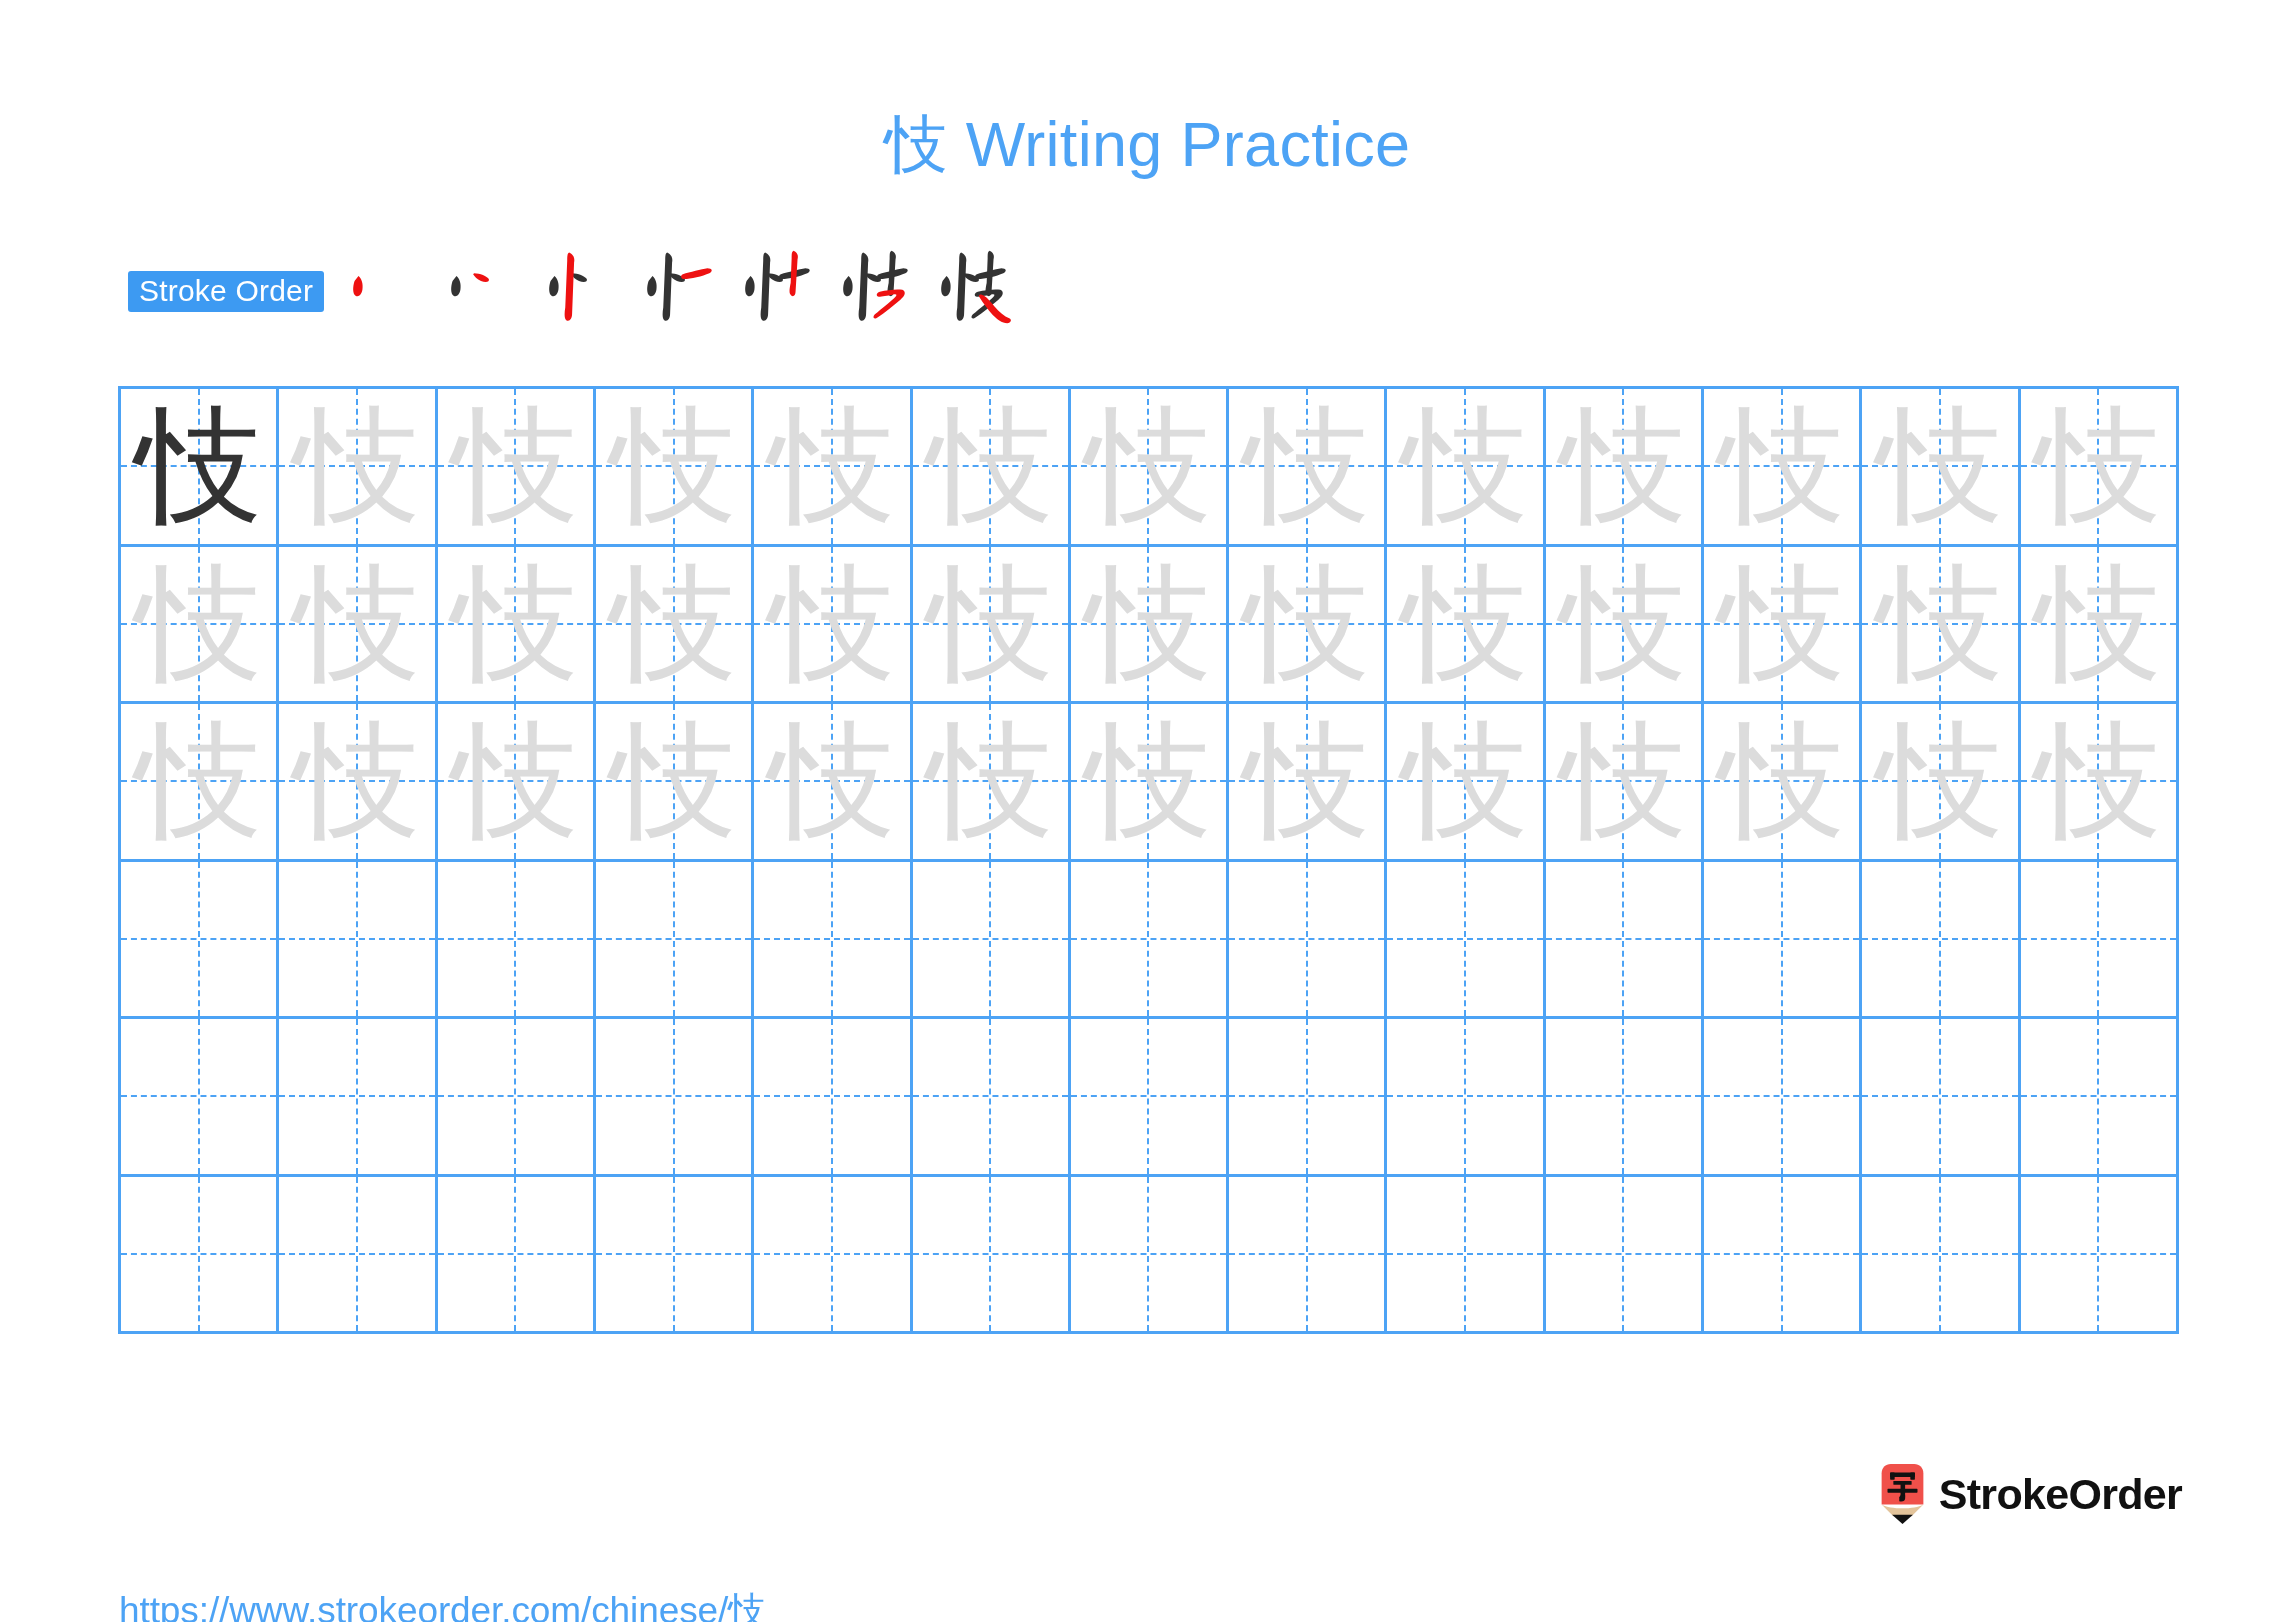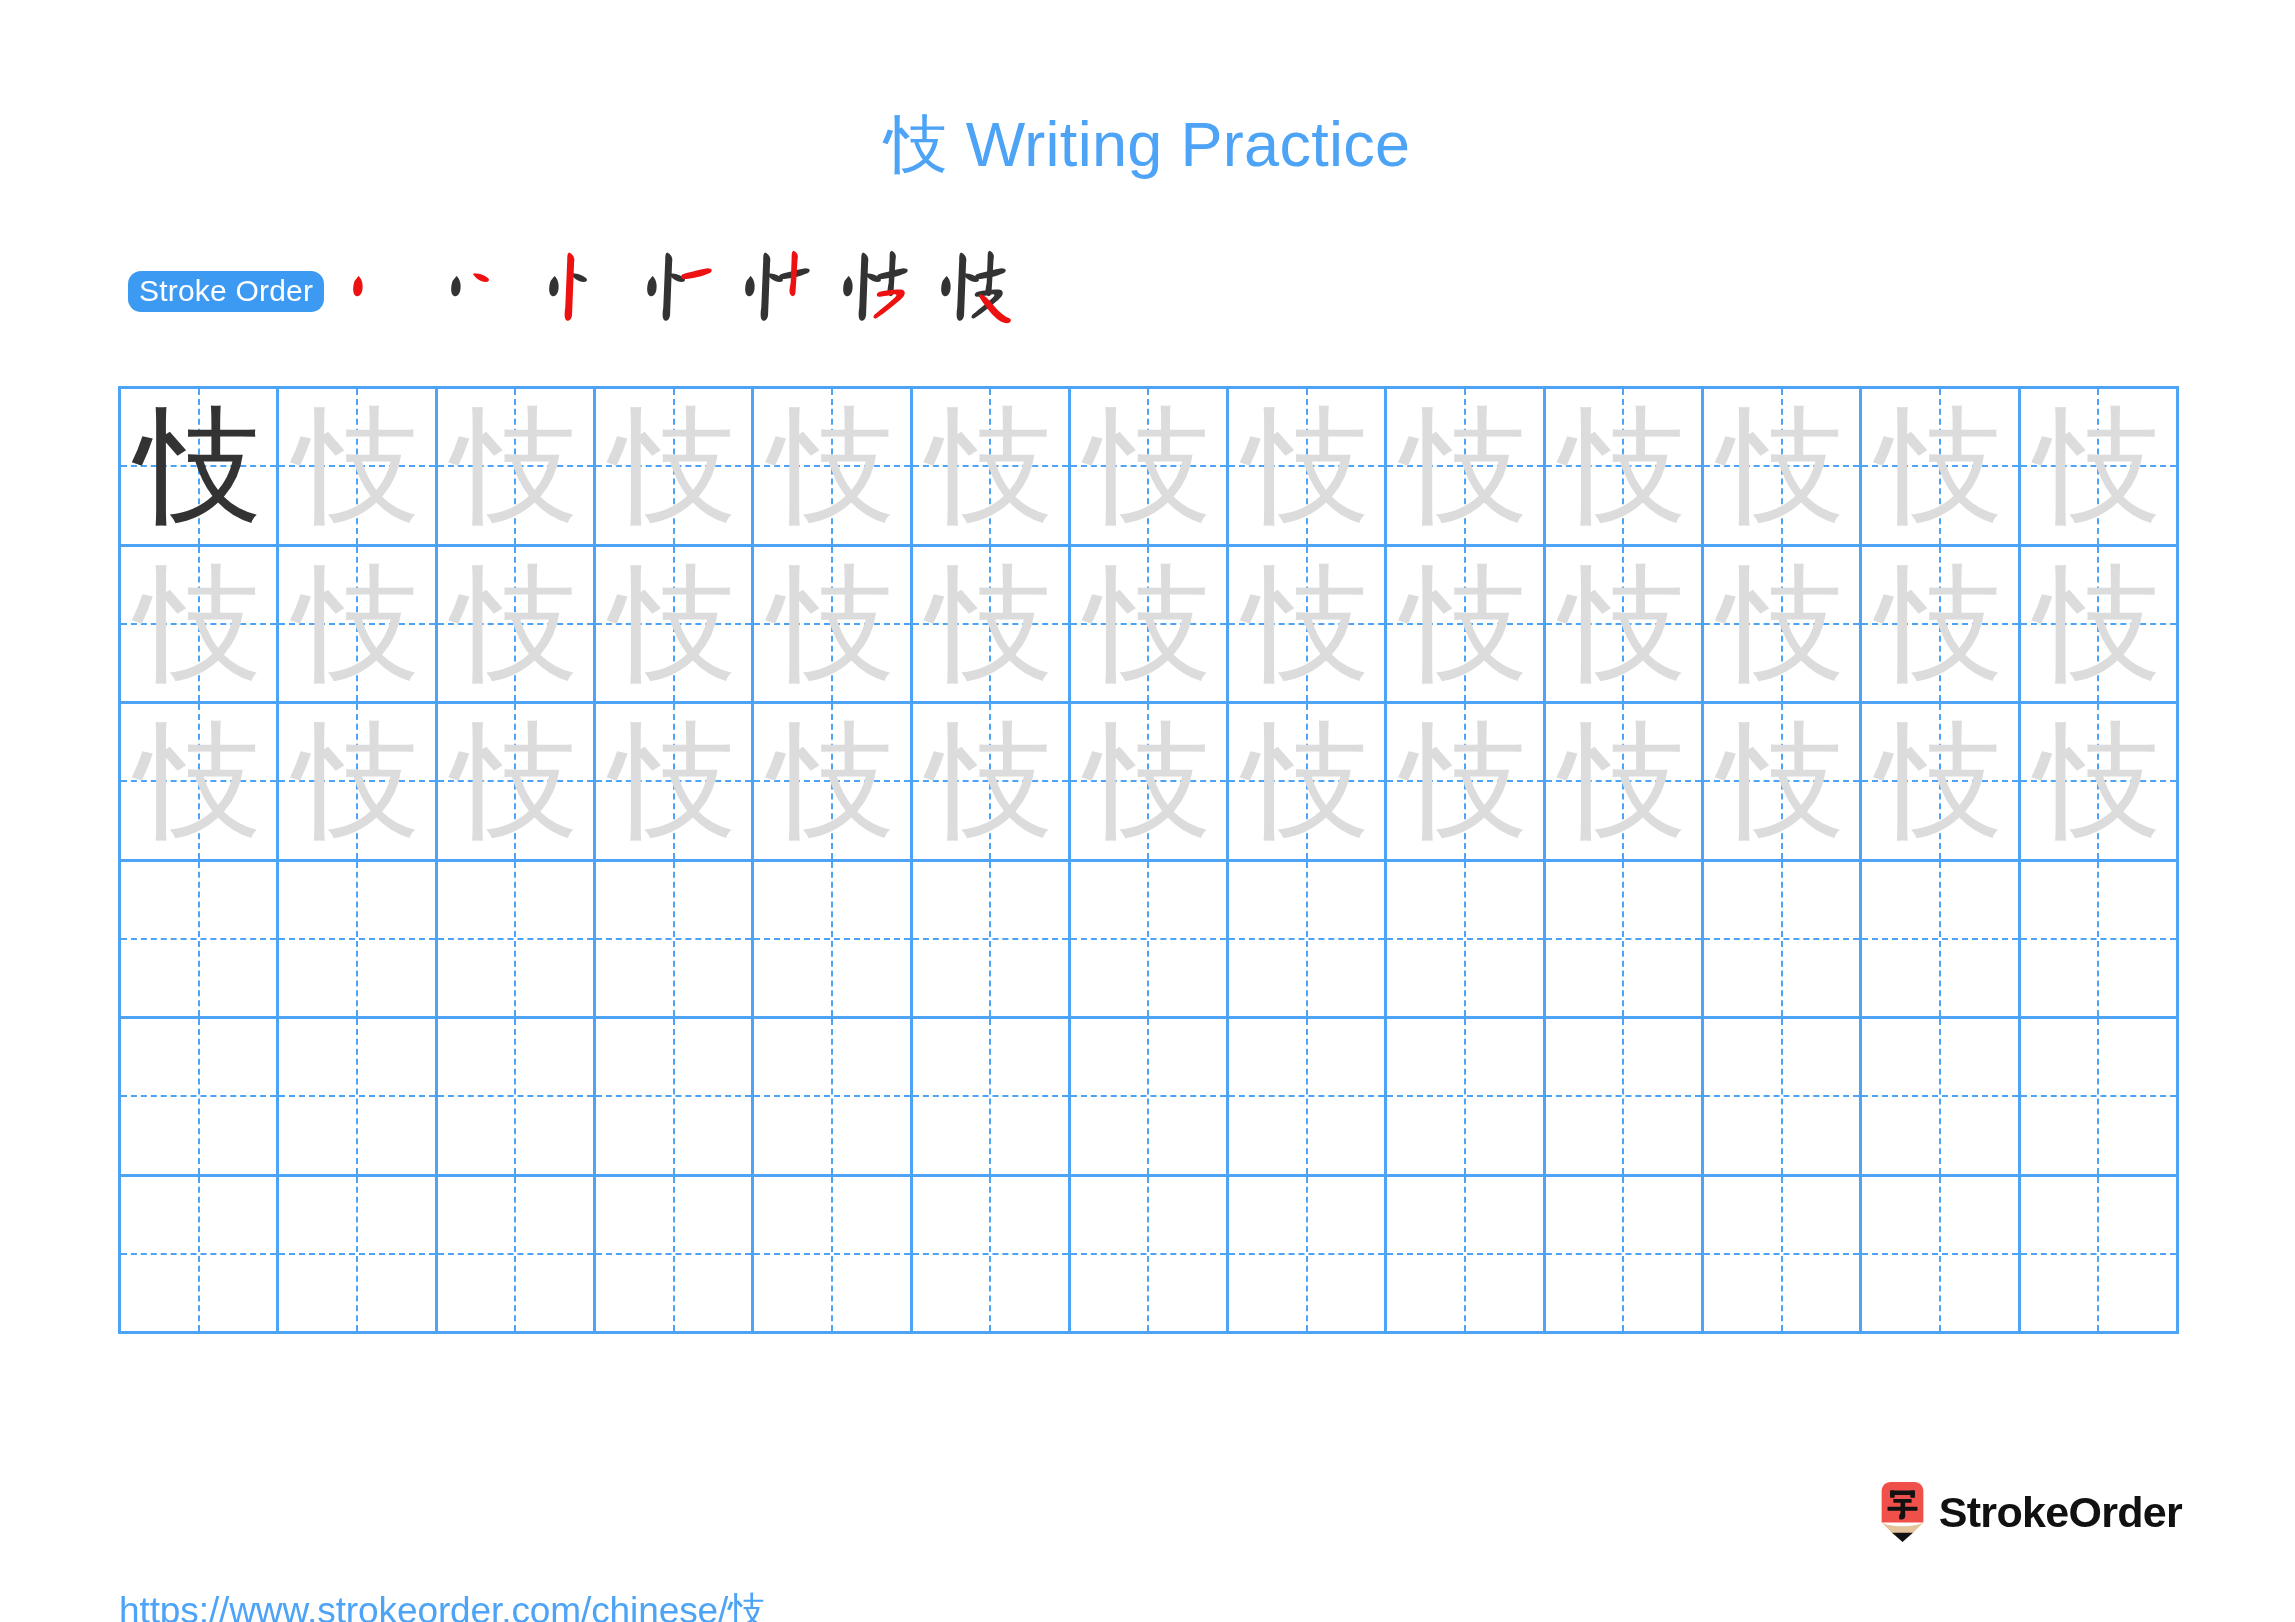--- a/index.html
+++ b/index.html
@@ -38,21 +38,21 @@
     height: 63px;
     display: flex;
     align-items: center;
   }
   .stroke-badge {
     background: #3d9af2;
     color: #ffffff;
     font-size: 30px;
     font-weight: 400;
     padding: 4.6px 11px 6.5px 11px;
-    border-radius: 13px;
+    border-radius: 3px;
     line-height: 1;
     white-space: nowrap;
     letter-spacing: 0.2px;
   }
   .stroke-steps {
     display: flex;
     align-items: flex-start;
     margin-left: 9.2px;
   }
   .stroke-step {
@@ -133,21 +133,20 @@
     white-space: nowrap;
     letter-spacing: -0.1px;
   }
   .footer-brand {
     position: absolute;
     right: 113px;
     top: 1464px;
     display: flex;
     align-items: center;
     gap: 13px;
-    margin-top: 18px;
   }
   .brand-mark {
     width: 47px;
     height: 60px;
     position: relative;
     flex: 0 0 auto;
   }
   .brand-name {
     font-size: 43px;
     font-weight: 700;

